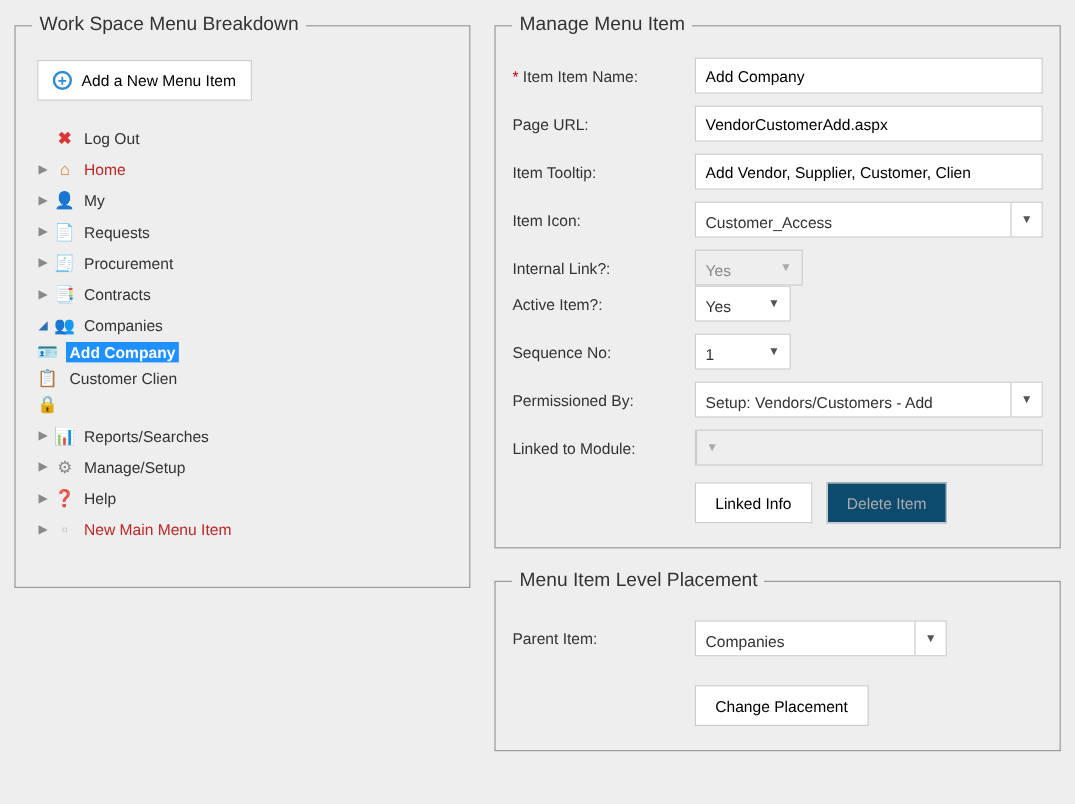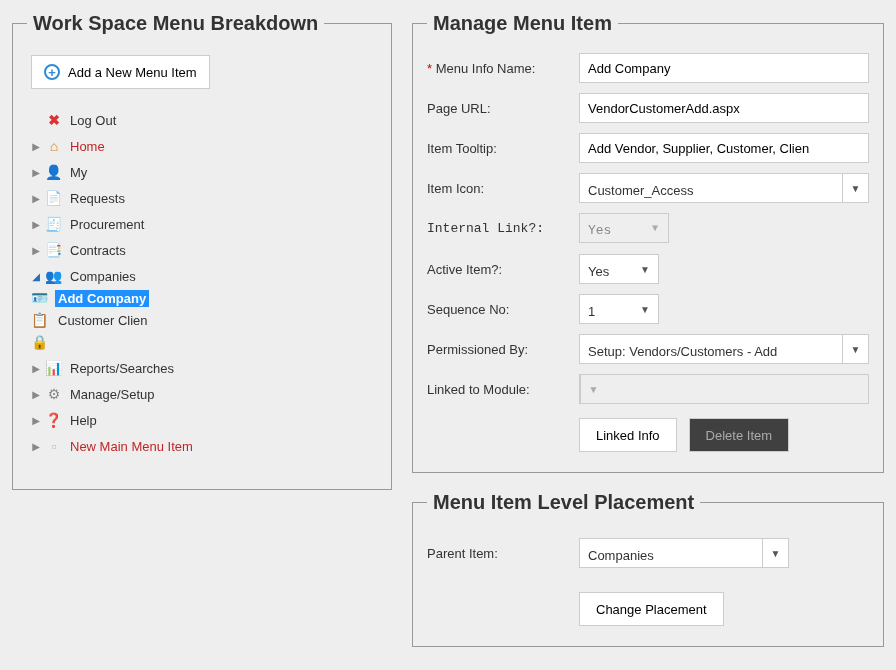--- a/index.html
+++ b/index.html
@@ -15,22 +15,22 @@
   .columns { display: flex; gap: 20px; align-items: flex-start; }
   .col-left { width: 380px; flex-shrink:0; }
   .col-right { flex: 1; display:flex; flex-direction:column; gap:18px;}
   fieldset {
     border: 1px solid #999;
     padding: 18px 14px 20px 14px;
     margin: 0;
   }
   fieldset.tree-box { height: 478px; padding-top:16px;}
   legend {
-    font-weight: bold;
-    font-size: 20px;
+    font-weight: normal;
+    font-size: 16px;
     padding: 0 6px;
     color:#333;
   }
   
   .add-btn {
     display:flex; align-items:center; gap:8px;
     border:1px solid #ccc; background:#fff;
     padding:8px 12px; cursor:pointer; font-size:13px;
     margin: 4px 0 18px 4px;
   }
@@ -88,21 +88,21 @@
   .select-small{ width:90px;}
   .select-med{ width:80px;}
   .disabled{ background:#eee; color:#888;}
   .disabled .sbtn{ color:#aaa;}
   .note{ color:#c02626; font-size:11px; font-weight:bold; margin-left:152px; margin-top:-4px; margin-bottom:8px;}
   .btn-row{ display:flex; gap:12px; justify-content:flex-start; margin-left:152px; margin-top:14px;}
   .btn{
     height:34px; padding:0 16px; border:1px solid #ccc; background:#fff;
     font-size:13px; cursor:pointer;
   }
-  .btn.disabled{ color:#aaa; background:#404040; cursor:default;}
+  .btn.disabled{ color:#aaa; background:#0c4a6e; cursor:default;}
   .placement .form-label{ width:152px;}
   .placement .btn-row{ margin-left:152px; margin-top:24px;}
 </style>
 </head>
 <body>
 
 <div class="columns">
 
   <div class="col-left">
     <fieldset class="tree-box">
@@ -212,39 +212,39 @@
           </li>
       </ul>
     </fieldset>
   </div>
 
   <div class="col-right">
     <fieldset>
       <legend>Manage Menu Item</legend>
 
       <div class="form-row">
-        <div class="form-label"><span class="req">*</span> <span>Menu Info Name:</span></div>
+        <div class="form-label"><span class="req">*</span> <span>Item Item Name:</span></div>
         <input class="form-input" value="Add Company" style="">
       </div>
       <div class="form-row">
         <div class="form-label">Page URL:</div>
         <input class="form-input" value="VendorCustomerAdd.aspx" style="">
       </div>
       <div class="form-row">
         <div class="form-label">Item Tooltip:</div>
         <input class="form-input" value="Add Vendor, Supplier, Customer, Clien" style="">
       </div>
       <div class="form-row">
         <div class="form-label">Item Icon:</div>
         <div class="select-wrap w-full">
           <div class="sval">Customer_Access</div>
           <div class="sbtn">▼</div>
         </div>
       </div>
-      <div class="form-row" style="margin-bottom:11px;font-family:Liberation Mono, monospace;">
+      <div class="form-row" style="margin-bottom:0;">
         <div class="form-label">Internal Link?:</div>
         <div class="select-wrap select-small disabled">
           <div class="sval">Yes</div>
           <div class="sbtn" style="border:none;">▼</div>
         </div>
       </div>
       <div class="form-row">
         <div class="form-label">Active Item?:</div>
         <div class="select-wrap select-med">
           <div class="sval">Yes</div>

